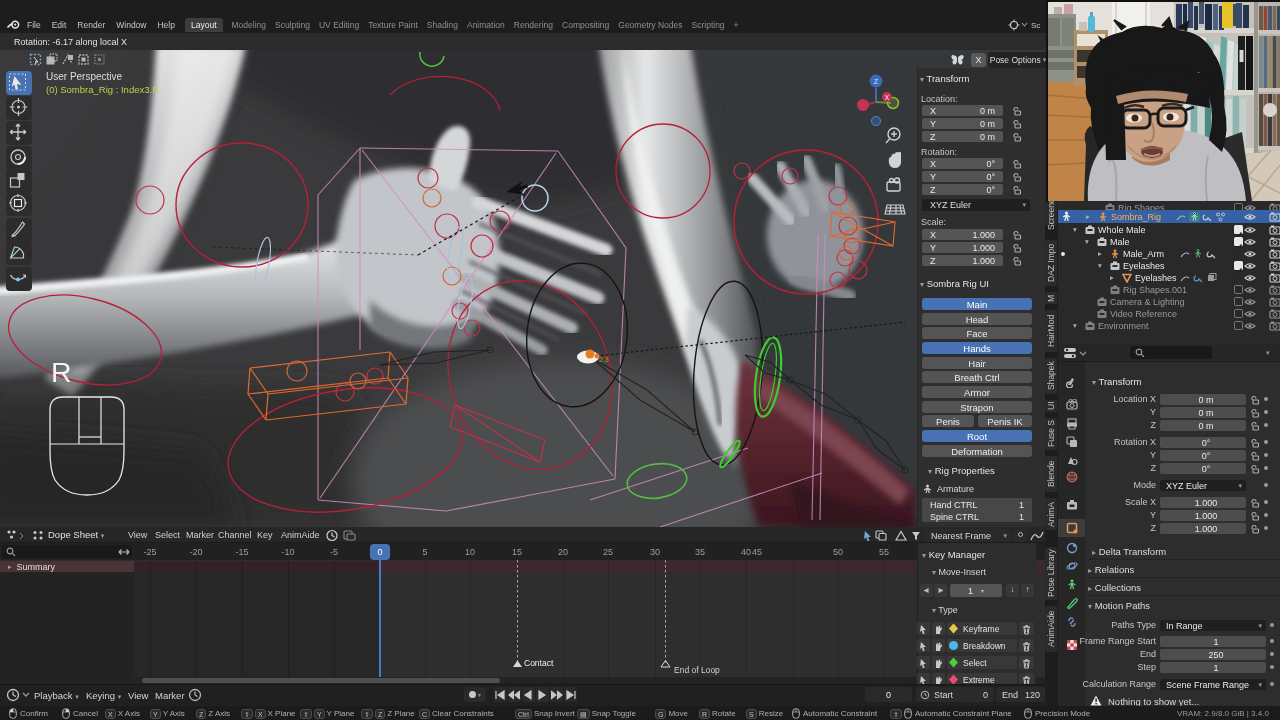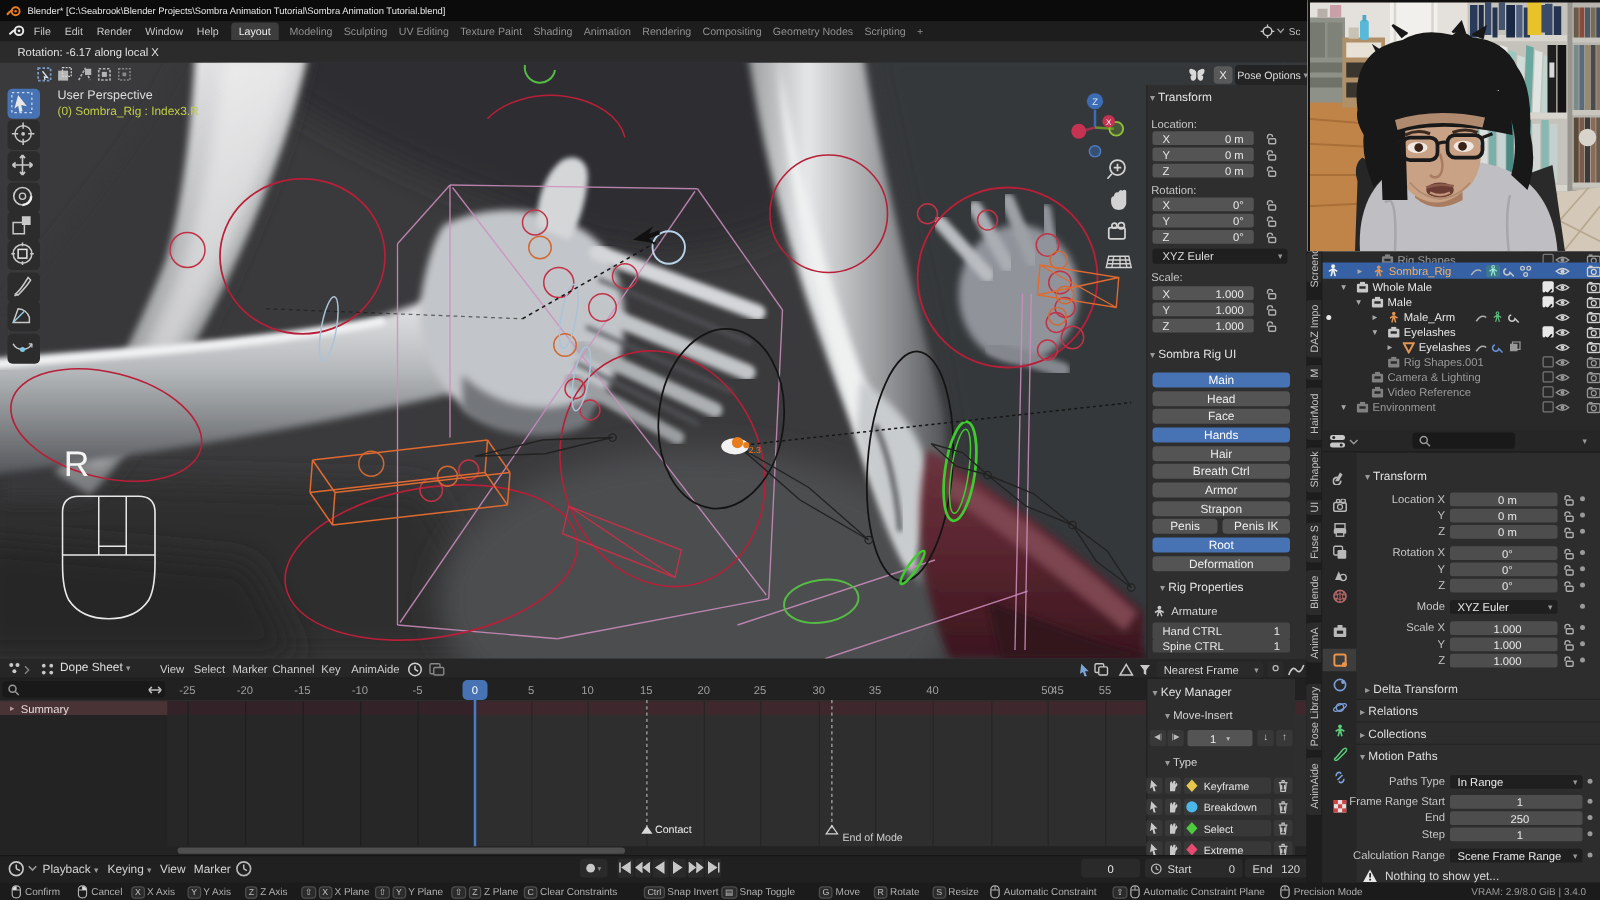--- a/index.html
+++ b/index.html
@@ -7,28 +7,20 @@
 #stage{position:relative;width:1280px;height:720px;background:#1d1d1d}
 .t{color:#dcdcdc}
 .fld{background:#545454;border-radius:2px;color:#e9e9e9;font-size:9px;display:flex;align-items:center;justify-content:center}
 .btn{background:#545454;border-radius:3px;color:#ededed;font-size:9.5px;display:flex;align-items:center;justify-content:center}
 .blue{background:#4772b3!important;color:#fff!important}
 .vtab{background:#2b2b2b;color:#c2c2c2;font-size:8.5px;writing-mode:vertical-rl;transform:rotate(180deg);display:flex;align-items:center;justify-content:center;border-radius:0 3px 3px 0;border:1px solid #1c1c1c;border-right:none}
 </style></head>
 <body>
 <div id="stage">
 
-<div class="abs" style="left:0;top:0;width:1280px;height:17px;background:#0b0b0b;display:flex;align-items:center">
-  <svg width="12" height="10" style="margin-left:5px" viewBox="0 0 12 10">
-        <circle cx="7.5" cy="5" r="3.2" fill="none" stroke="#e87d1e" stroke-width="1.5"></circle>
-        <circle cx="7.5" cy="5" r="1" fill="#e87d1e"></circle>
-        <path d="M0.5 7.8 Q3.5 4.5 5.5 3.8" stroke="#e87d1e" stroke-width="1.6" fill="none"></path>
-      </svg>
-  <span style="margin-left:5px;color:#e8e8e8;font-size:7.5px">Blender* [C:\Seabrook\Blender Projects\Sombra Animation Tutorial\Sombra Animation Tutorial.blend]</span>
-</div>
 
 <div class="abs" style="left:0;top:17px;width:1280px;height:16px;background:#1d1d1d;display:flex;align-items:center;font-size:8.5px;color:#c8c8c8">
   <svg width="13" height="10" style="margin-left:7px" viewBox="0 0 13 10">
         <circle cx="8.2" cy="4.6" r="3.4" fill="none" stroke="#e8e8e8" stroke-width="1.6"></circle>
         <circle cx="8.2" cy="4.6" r="1.1" fill="#e8e8e8"></circle>
         <path d="M0.5 7.5 Q3.5 4.2 6 3.4" stroke="#e8e8e8" stroke-width="1.7" fill="none"></path>
       </svg>
   <span style="margin-left:7px">File</span>
       <span style="margin-left:11px">Edit</span>
       <span style="margin-left:11px">Render</span>
@@ -500,21 +492,21 @@
 <div class="abs" style="left:276px;top:20px;width:24px;text-align:center;font-size:9px;color:#9e9e9e">-10</div>
 <div class="abs" style="left:322px;top:20px;width:24px;text-align:center;font-size:9px;color:#9e9e9e">-5</div>
 <div class="abs" style="left:413px;top:20px;width:24px;text-align:center;font-size:9px;color:#9e9e9e">5</div>
 <div class="abs" style="left:458px;top:20px;width:24px;text-align:center;font-size:9px;color:#9e9e9e">10</div>
 <div class="abs" style="left:505px;top:20px;width:24px;text-align:center;font-size:9px;color:#9e9e9e">15</div>
 <div class="abs" style="left:551px;top:20px;width:24px;text-align:center;font-size:9px;color:#9e9e9e">20</div>
 <div class="abs" style="left:596px;top:20px;width:24px;text-align:center;font-size:9px;color:#9e9e9e">25</div>
 <div class="abs" style="left:643px;top:20px;width:24px;text-align:center;font-size:9px;color:#9e9e9e">30</div>
 <div class="abs" style="left:688px;top:20px;width:24px;text-align:center;font-size:9px;color:#9e9e9e">35</div>
 <div class="abs" style="left:734px;top:20px;width:24px;text-align:center;font-size:9px;color:#9e9e9e">40</div>
-<div class="abs" style="left:827px;top:20px;width:24px;text-align:right;font-size:9px;color:#9e9e9e">45</div>
+<div class="abs" style="left:738px;top:20px;width:24px;text-align:right;font-size:9px;color:#9e9e9e">45</div>
 <div class="abs" style="left:826px;top:20px;width:24px;text-align:center;font-size:9px;color:#9e9e9e">50</div>
 <div class="abs" style="left:872px;top:20px;width:24px;text-align:center;font-size:9px;color:#9e9e9e">55</div>
 <div class="abs" style="left:0;top:34px;width:134px;height:11px;background:#4a3335;display:flex;align-items:center">
         <span style="color:#b89a9a;font-size:7px;margin-left:8px">▸</span>
         <span style="color:#e6dada;font-size:9px;margin-left:5px">Summary</span>
       </div>
 <div class="abs" style="left:134px;top:34px;width:246px;height:11px;background:#332227"></div>
 <div class="abs" style="left:380px;top:34px;width:668px;height:11px;background:#3e282d"></div>
 <div class="abs" style="left:0;top:45px;width:134px;height:105px;background:#232323"></div>
 <div class="abs" style="left:134px;top:45px;width:246px;height:105px;background:#272727"></div>
@@ -537,21 +529,21 @@
         <line x1="838.5" y1="34" x2="838.5" y2="150" stroke="#262626" stroke-width="1"></line>
         <line x1="884.5" y1="34" x2="884.5" y2="150" stroke="#262626" stroke-width="1"></line>
         <line x1="380.5" y1="34" x2="380.5" y2="150" stroke="#262626" stroke-width="1"></line>
         <line x1="517.5" y1="33" x2="517.5" y2="138" stroke="#aaa" stroke-width="1" stroke-dasharray="2.5,2.5"></line>
         <line x1="665.5" y1="33" x2="665.5" y2="138" stroke="#aaa" stroke-width="1" stroke-dasharray="2.5,2.5"></line>
         <path d="M513 140 L522 140 L517.5 133.5 Z" fill="#d8d8d8"></path>
         <path d="M661 140 L670 140 L665.5 133.5 Z" fill="none" stroke="#d8d8d8" stroke-width="1"></path>
         <line x1="380" y1="33" x2="380" y2="157" stroke="#4a7bc8" stroke-width="2"></line>
       </svg>
 <div class="abs" style="left:524px;top:131px;font-size:8.5px;color:#efefef">Contact</div>
-<div class="abs" style="left:674px;top:138px;font-size:8.5px;color:#d0d0d0">End of Mode</div>
+<div class="abs" style="left:674px;top:138px;font-size:8.5px;color:#d0d0d0">End of Loop</div>
 <div class="abs" style="left:370px;top:17px;width:20px;height:16px;background:#4772b3;border-radius:4px;color:#fff;font-size:9px;display:flex;align-items:center;justify-content:center">0</div>
 <div class="abs" style="left:0;top:150px;width:1048px;height:7px;background:#232323"></div>
 <div class="abs" style="left:142px;top:151px;width:358px;height:5px;background:#4f4f4f;border-radius:3px"></div>
 <div class="abs" style="left:917px;top:16px;width:119px;height:143px;background:#2d2d2d;border-left:1px solid #202020"></div>
 <div class="abs" style="left:922px;top:22px;font-size:9.5px;color:#e2e2e2"><span style="color:#999;font-size:8px">▾</span> Key Manager</div>
 <div class="abs" style="left:932px;top:40px;font-size:9px;color:#d5d5d5"><span style="color:#999;font-size:8px">▾</span> Move-Insert</div>
 <div class="abs" style="left:920px;top:57px;width:13px;height:13px;background:#383838;border-radius:2px;color:#bbb;font-size:6px;text-align:center;line-height:13px">◀|</div>
 <div class="abs" style="left:934px;top:57px;width:13px;height:13px;background:#383838;border-radius:2px;color:#bbb;font-size:6px;text-align:center;line-height:13px">|▶</div>
 <div class="abs" style="left:950px;top:57px;width:52px;height:13px;background:#545454;border-radius:2px;color:#eee;font-size:9px;display:flex;align-items:center;justify-content:center">1 <span style="font-size:6px;color:#bbb;margin-left:8px">▾</span></div>
 <div class="abs" style="left:1006px;top:57px;width:13px;height:13px;background:#383838;border-radius:2px;color:#ccc;font-size:8px;text-align:center;line-height:12px">↓</div>

